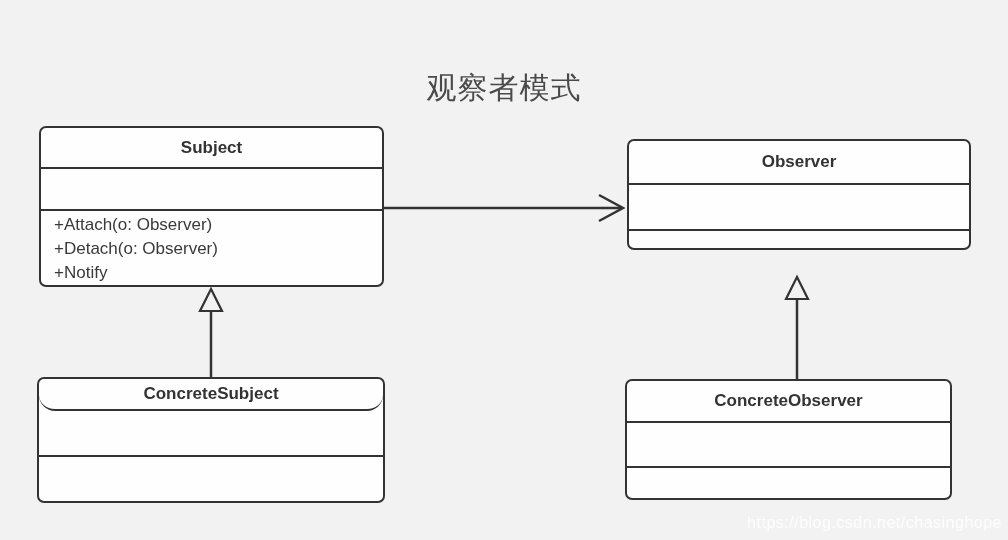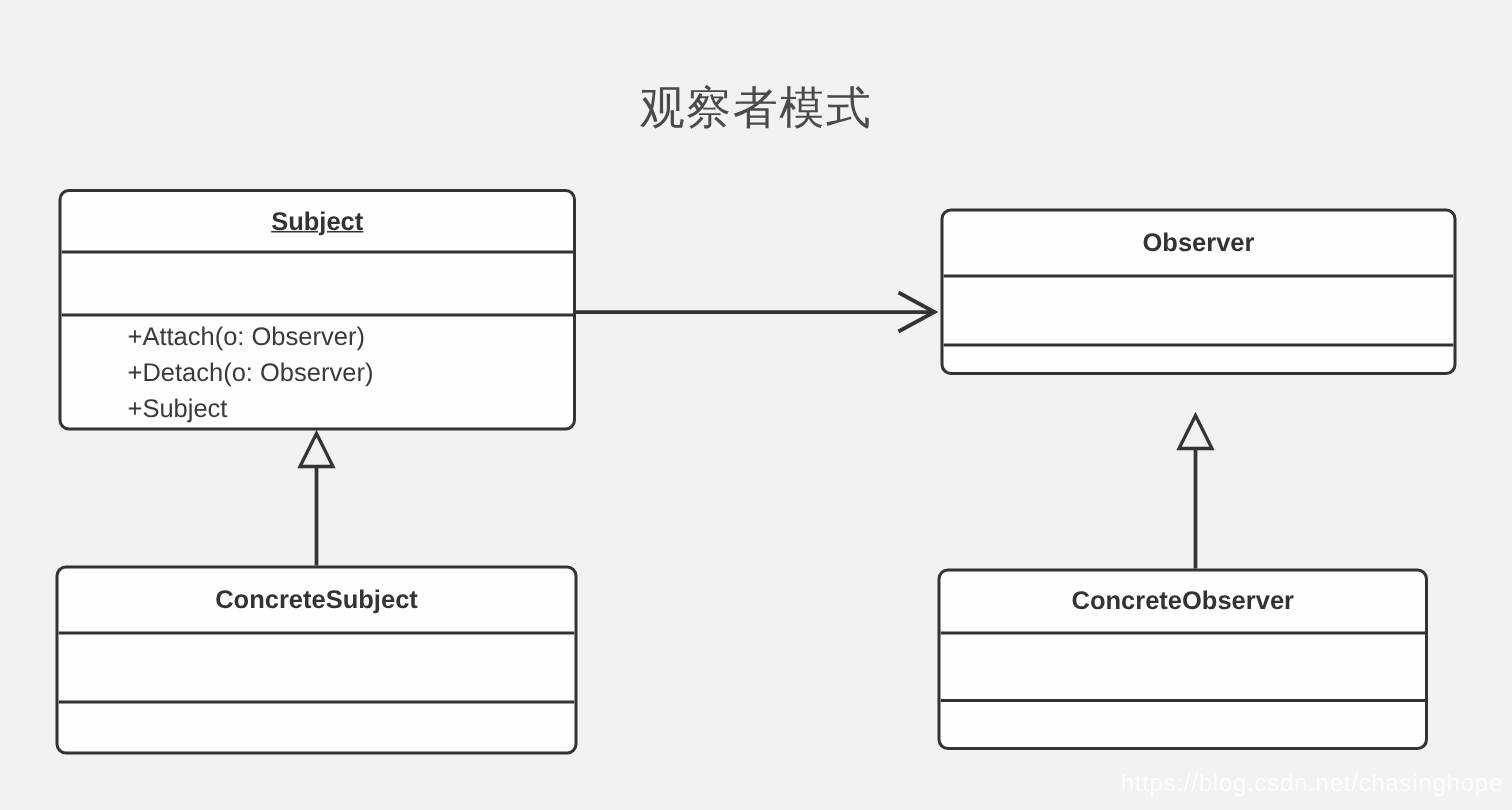--- a/index.html
+++ b/index.html
@@ -11,21 +11,21 @@
     font-family: "Liberation Sans", "DejaVu Sans", sans-serif;
   }
   #canvas {
     position: relative;
     width: 1008px;
     height: 540px;
     background: #f2f2f2;
   }
   .diagram-title {
     position: absolute;
-    top: 52px;
+    top: 68px;
     left: 0;
     width: 1008px;
     text-align: center;
     font-size: 30px;
     color: #4a4a4a;
     letter-spacing: 1px;
   }
   .uml-box {
     position: absolute;
     box-sizing: border-box;
@@ -50,31 +50,30 @@
     box-sizing: border-box;
     border-bottom: 2.5px solid #333333;
   }
   .uml-methods {
     box-sizing: border-box;
     flex: 1;
     padding: 2px 0 0 13px;
     font-size: 17px;
     color: #3a3a3a;
     line-height: 24px;
-    margin-left: 31px;
   }
   
   #box-subject          { left: 39px;  top: 126px; width: 345px; height: 161px; }
-  #box-subject .uml-header  { height: 44px; text-decoration: underline; }
+  #box-subject .uml-header  { height: 44px; }
   #box-subject .uml-attrs   { height: 45px; }
   #box-observer         { left: 627px; top: 139px; width: 344px; height: 111px; }
   #box-observer .uml-header { height: 44px; }
   #box-observer .uml-attrs  { height: 46px; }
   #box-concrete-subject { left: 37px;  top: 377px; width: 348px; height: 126px; }
-  #box-concrete-subject .uml-header { height: 44px; }
+  #box-concrete-subject .uml-header { height: 32px; border-radius: 22px; }
   #box-concrete-subject .uml-attrs  { height: 46px; }
   #box-concrete-observer{ left: 625px; top: 379px; width: 327px; height: 121px; }
   #box-concrete-observer .uml-header { height: 42px; }
   #box-concrete-observer .uml-attrs  { height: 45px; }
 
   #relations-svg {
     position: absolute;
     left: 0; top: 0;
     width: 1008px;
     height: 540px;
@@ -123,21 +122,21 @@
     </g>
   </svg>
 
 
   <div class="uml-box" id="box-subject">
     <div class="uml-header">Subject</div>
     <div class="uml-attrs"></div>
     <div class="uml-methods">
       <div>+Attach(o: Observer)</div>
       <div>+Detach(o: Observer)</div>
-      <div>+Subject</div>
+      <div>+Notify</div>
     </div>
   </div>
 
   <div class="uml-box" id="box-observer">
     <div class="uml-header">Observer</div>
     <div class="uml-attrs"></div>
   </div>
 
   <div class="uml-box" id="box-concrete-subject">
     <div class="uml-header">ConcreteSubject</div>

